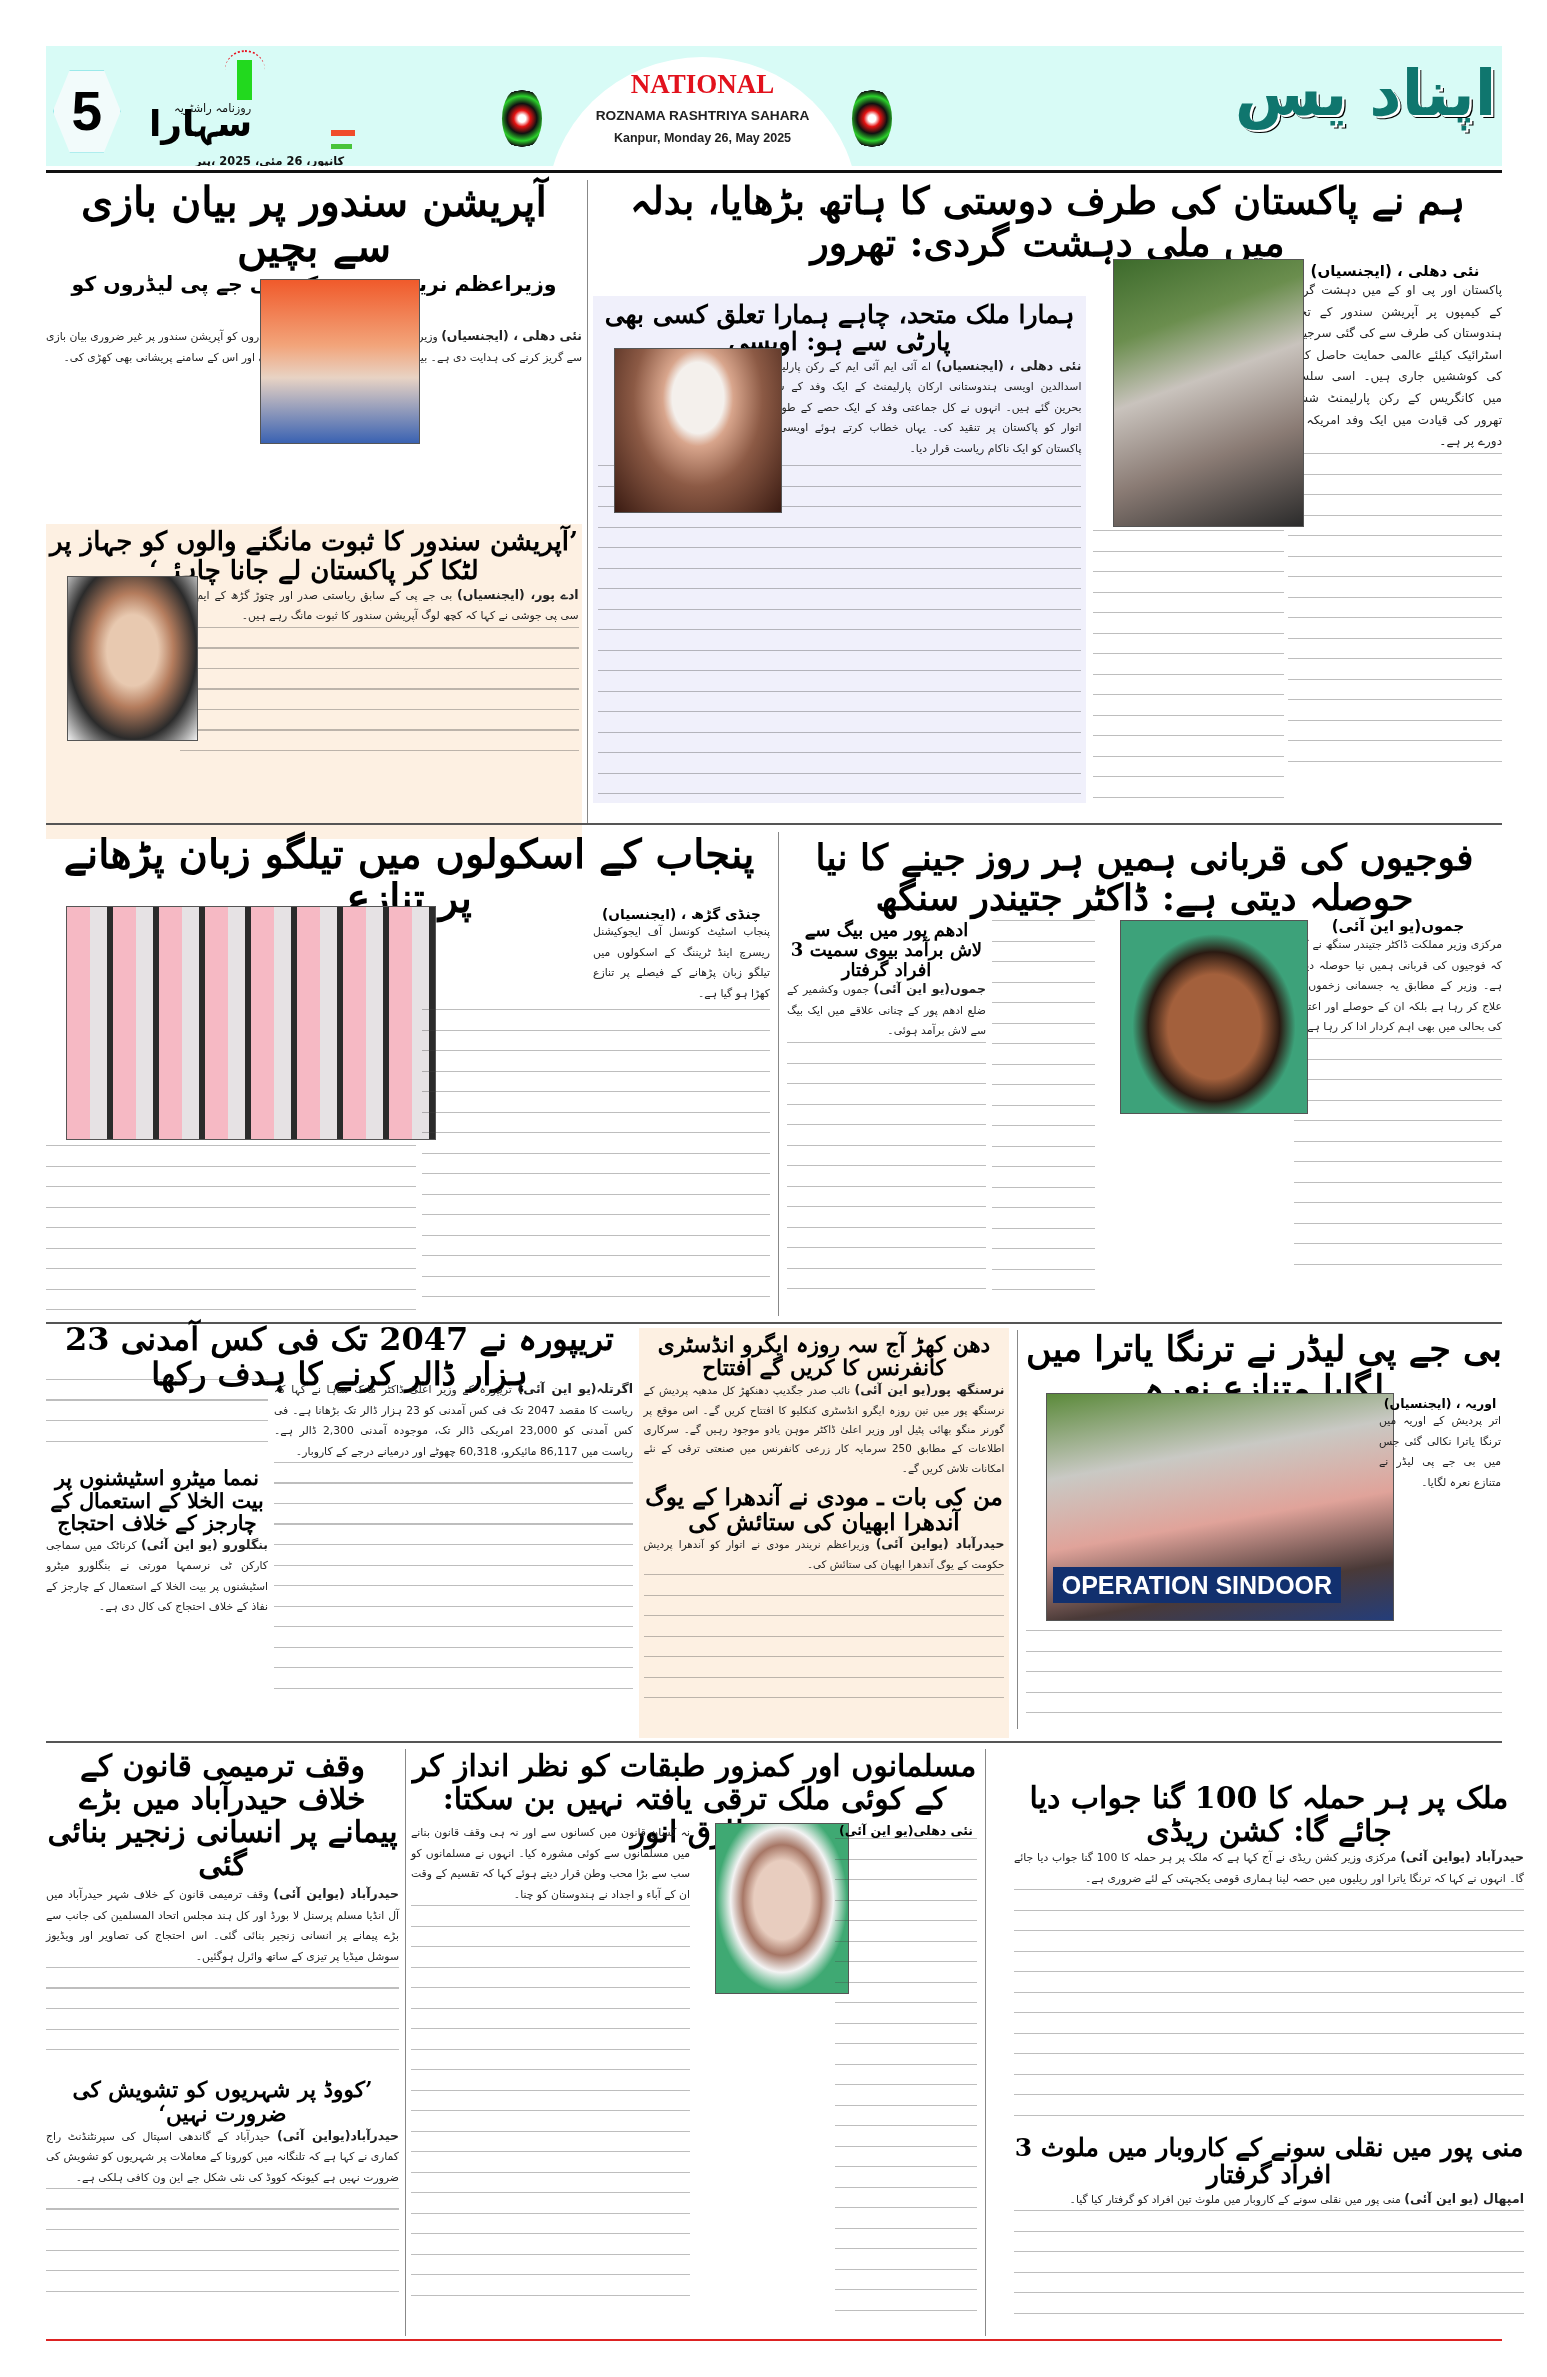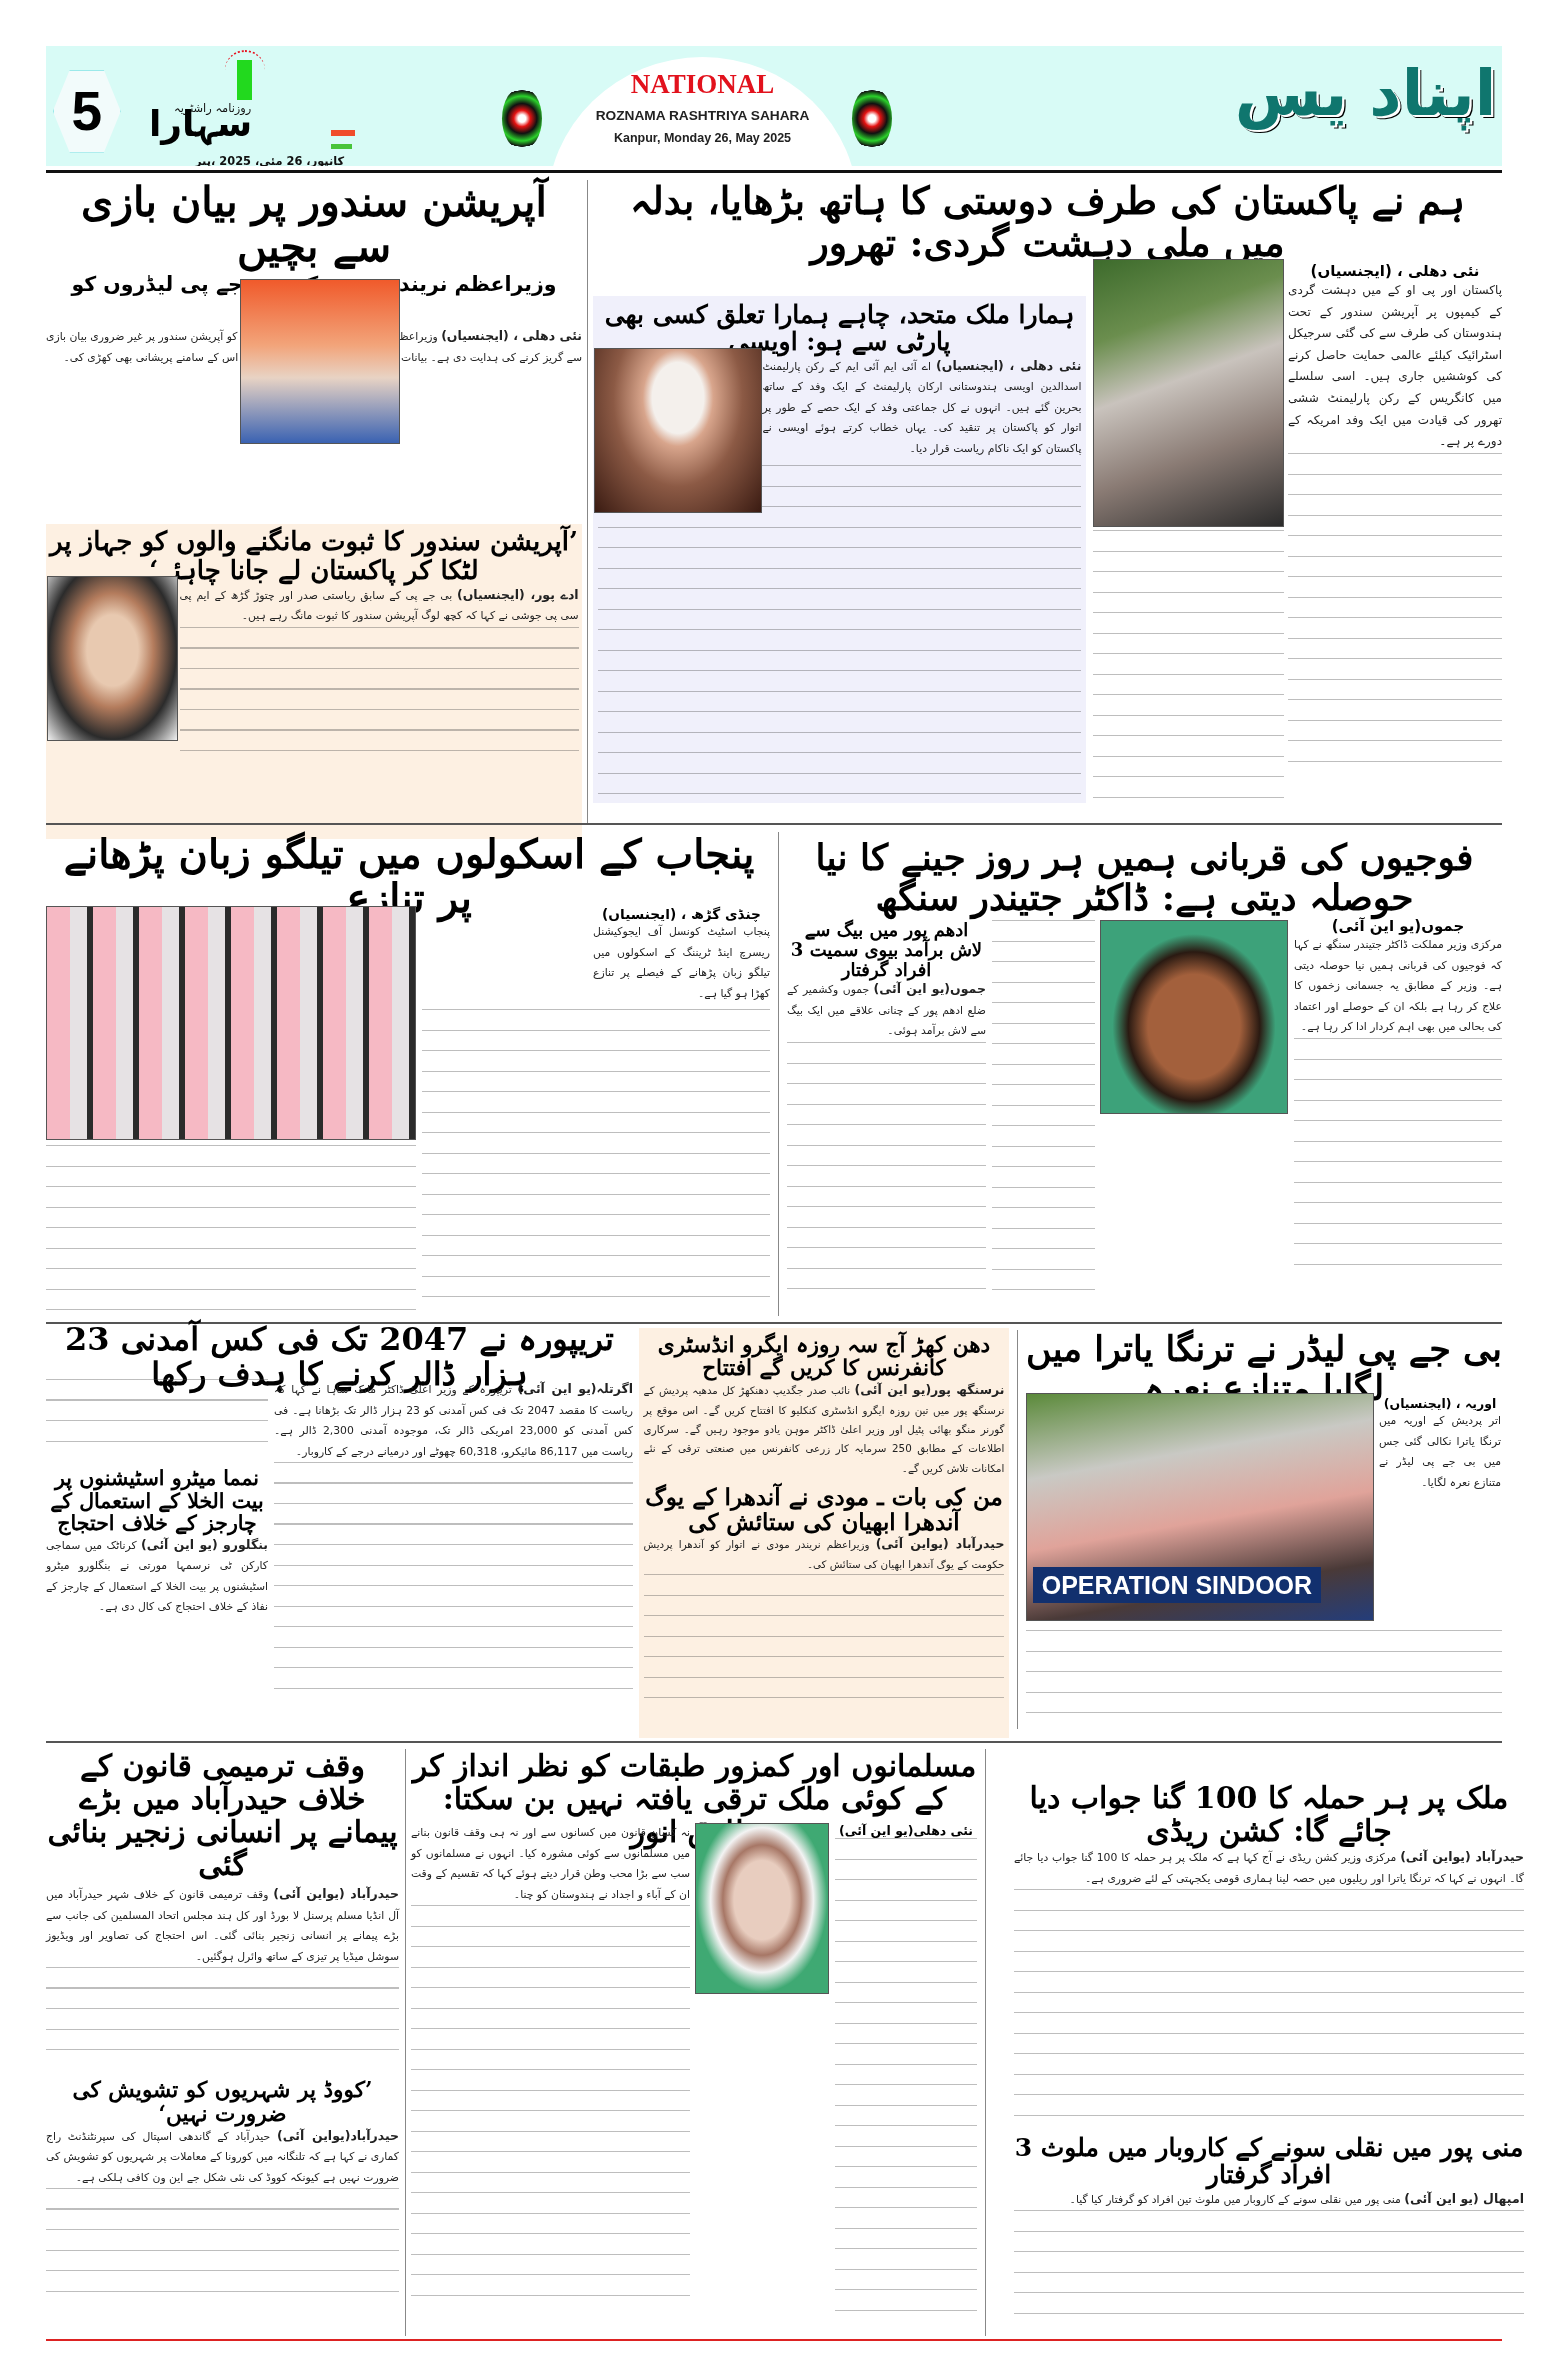--- a/index.html
+++ b/index.html
@@ -30,21 +30,21 @@
 
   .rule { position: absolute; left: 0; width: 1456px; height: 3.4px; background: #111; }
   .thin { position: absolute; left: 0; width: 1456px; height: 1.7px; background: #555; }
   .vrule { position: absolute; width: 1.1px; background: #888; }
 
   .story { position: absolute; direction: rtl; }
   .hl { font-family: "DejaVu Serif", serif; font-weight: bold; color: #000; line-height: 1.1; text-align: center; }
   .sub { font-family: "DejaVu Sans", sans-serif; font-weight: bold; color: #000; text-align: center; line-height: 1.2; }
   .body { font-family: "DejaVu Sans", sans-serif; font-size: 10.8px; line-height: 20.5px; color: #222; text-align: justify; }
   .byline { font-weight: bold; font-size: 12.5px; }
-  .photo { position: absolute; border: 1.1px solid #555; overflow: hidden; }
+  .photo { position: absolute; border: 1.1px solid #555; overflow: hidden; margin-left: 20px; }
   .tint-blue { background: #f0f0fb; }
   .tint-peach { background: #fdf0e2; }
   .lines { background: repeating-linear-gradient(to bottom, #444 0 1.1px, transparent 1.1px 20.5px); opacity: .35; }
 </style>
 </head>
 <body>
 
 <div class="page">
 
   <div class="masthead">

